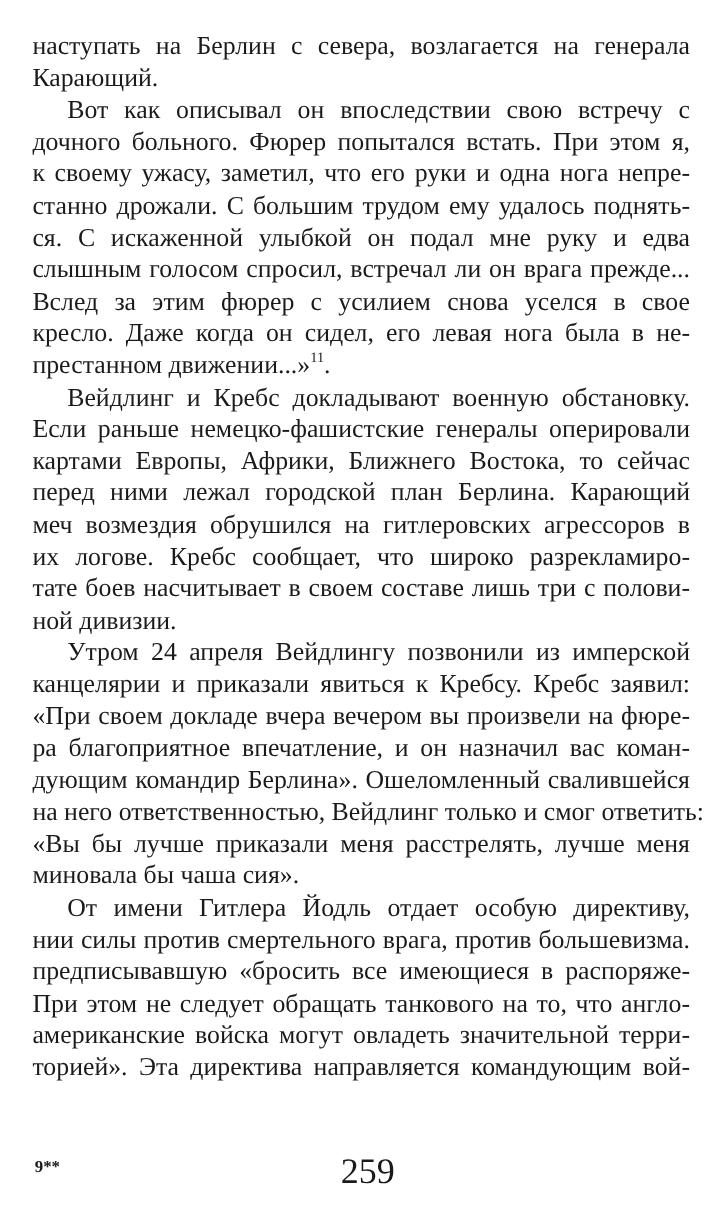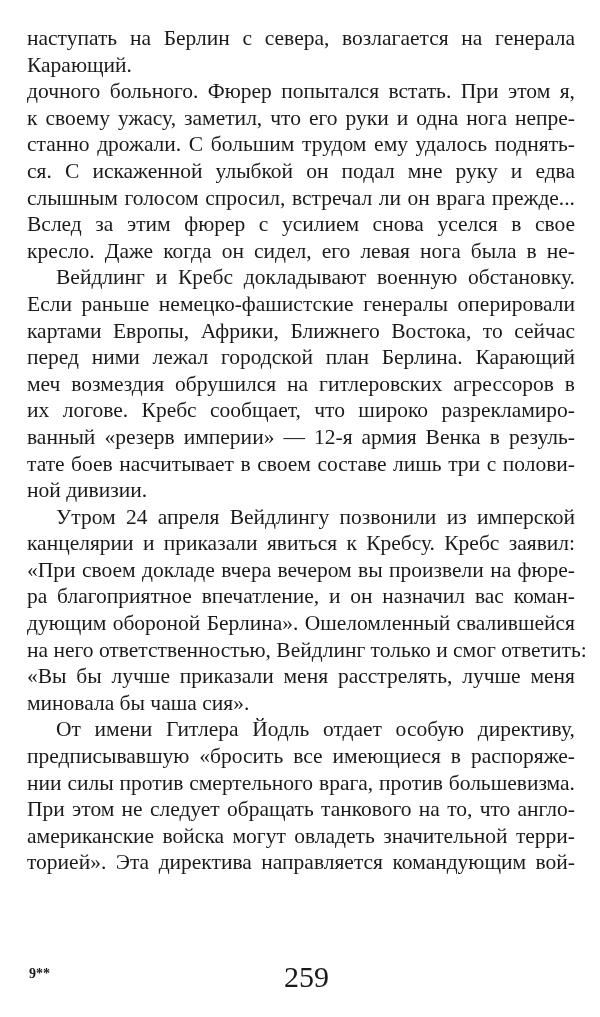--- a/index.html
+++ b/index.html
@@ -23,56 +23,57 @@
 
 <div class="page">
 
   <div>
     <span class="line">наступать на Берлин с севера, возлагается на генерала</span>
     <span class="line last">Карающий.</span>
   </div>
 
 
   <div>
+    <span class="line indent">Вот как описывал он впоследствии свою встречу с</span>
     <span class="line">дочного больного. Фюрер попытался встать. При этом я,</span>
     <span class="line">к своему ужасу, заметил, что его руки и одна нога непре-</span>
     <span class="line">станно дрожали. С большим  трудом ему удалось поднять-</span>
     <span class="line">ся. С искаженной улыбкой он подал мне руку и едва</span>
     <span class="line">слышным голосом спросил, встречал ли он врага прежде...</span>
     <span class="line">Вслед за этим фюрер с усилием снова уселся в свое</span>
     <span class="line">кресло. Даже когда он сидел, его левая нога была в не-</span>
+    <span class="line last"><span>престанном движении...»</span><sup>11</sup>.</span>
   </div>
 
   <div>
     <span class="line indent">Вейдлинг и Кребс докладывают военную обстановку.</span>
     <span class="line">Если раньше немецко-фашистские генералы оперировали</span>
     <span class="line">картами Европы, Африки, Ближнего Востока, то сейчас</span>
     <span class="line">перед ними лежал городской план Берлина. Карающий</span>
     <span class="line">меч возмездия обрушился на гитлеровских агрессоров в</span>
     <span class="line">их логове. Кребс сообщает, что широко разрекламиро-</span>
-    <span class="line">ванный «резерв империи» — 12-я армия Венка в резуль-</span>
     <span class="line">тате боев насчитывает в своем составе лишь три с полови-</span>
     <span class="line last">ной дивизии.</span>
   </div>
 
   <div>
     <span class="line indent">Утром 24 апреля Вейдлингу позвонили из имперской</span>
     <span class="line">канцелярии и приказали явиться к Кребсу. Кребс заявил:</span>
     <span class="line">«При своем докладе вчера вечером вы произвели на фюре-</span>
     <span class="line">ра благоприятное впечатление, и он назначил вас коман-</span>
-    <span class="line">дующим обороной Берлина». Ошеломленный свалившейся</span>
+    <span class="line">дующим командир Берлина». Ошеломленный свалившейся</span>
     <span class="line">на него ответственностью, Вейдлинг только и смог ответить:</span>
     <span class="line">«Вы бы лучше приказали меня расстрелять, лучше меня</span>
     <span class="line last">миновала бы чаша сия».</span>
   </div>
 
   <div>
     <span class="line indent">От имени Гитлера Йодль отдает особую директиву,</span>
+    <span class="line">нии силы против смертельного врага, против большевизма.</span>
     <span class="line">предписывавшую «бросить все имеющиеся в распоряже-</span>
-    <span class="line">нии силы против смертельного врага, против большевизма.</span>
     <span class="line">При этом не следует обращать танкового на то, что англо-</span>
     <span class="line">американские войска могут овладеть значительной терри-</span>
     <span class="line">торией». Эта директива направляется командующим вой-</span>
 
   </div>
 
 </div>
 
 <div class="footer">
   <span class="signature">9**</span>

